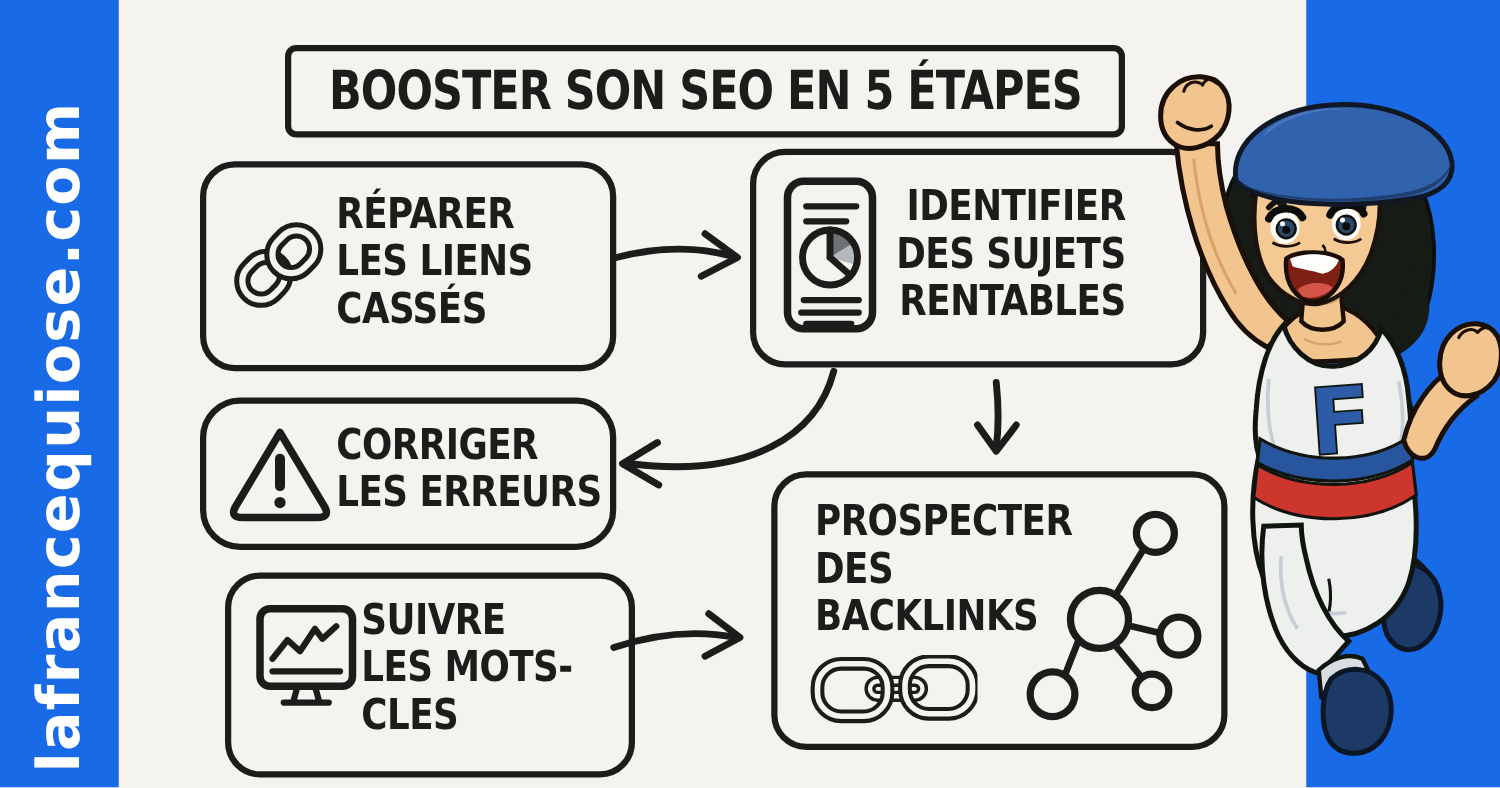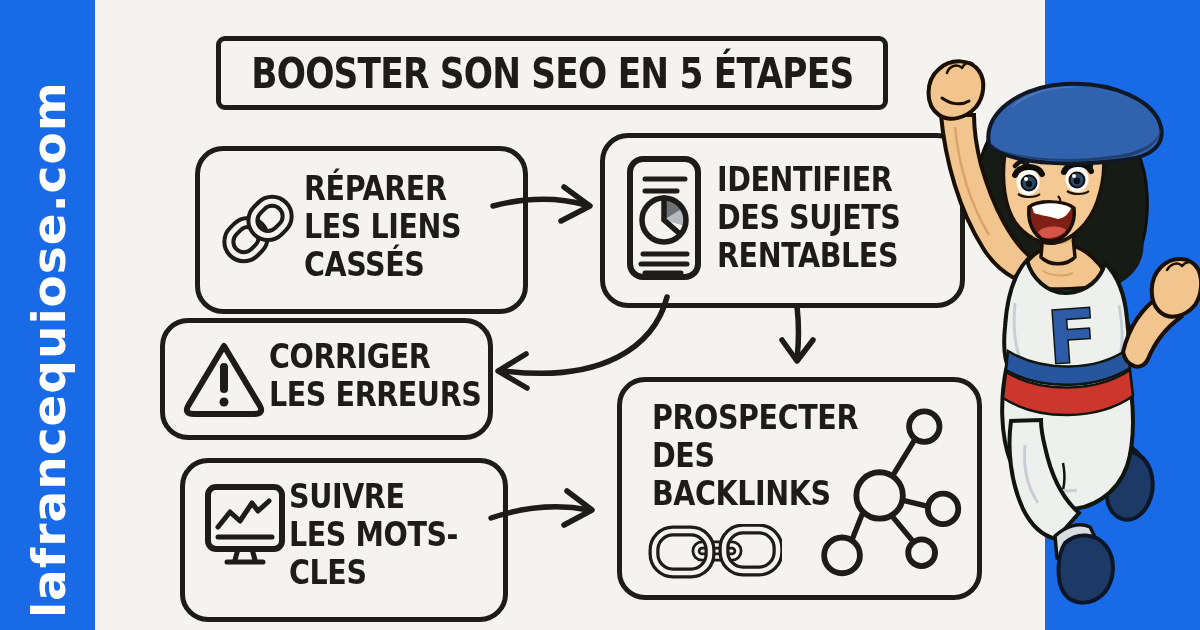--- a/index.html
+++ b/index.html
@@ -13,33 +13,33 @@
   #site-label{
     position:absolute;left:12px;top:80px;height:540px;width:72px;
     display:flex;align-items:center;justify-content:center;
     writing-mode:vertical-rl;transform:rotate(180deg);
     font-weight:700;font-size:47px;letter-spacing:1px;color:#ffffff;
     z-index:3;
   }
 
   .box{position:absolute;border:5px solid #1d1c1a;border-radius:28px;
        background:transparent;z-index:2;}
-  #title-box{left:216px;top:36px;width:662px;height:64px;border-radius:9px;
+  #title-box{left:228px;top:36px;width:662px;height:64px;border-radius:9px;
        display:flex;align-items:center;justify-content:center;}
   #title-box .title-text{
        font-weight:700;font-size:43px;color:#1d1c1a;white-space:nowrap;
        transform:scaleX(.80);letter-spacing:-1px;}
 
   .step-text{position:absolute;font-weight:700;font-size:34px;line-height:1.12;
        color:#1d1c1a;letter-spacing:-.5px;transform:scaleX(.84);
        transform-origin:left center;white-space:nowrap;}
 
-  #box-reparer  {left:160px;top:146px;width:323px;height:158px;margin-left:35px;}
-  #box-identifier{left:600px;top:133px;width:355px;height:165px;}
-  #box-corriger {left:160px;top:318px;width:323px;height:112px;}
+  #box-reparer  {left:160px;top:129px;width:323px;height:158px;}
+  #box-identifier{left:600px;top:119px;width:355px;height:165px;text-align:right;}
+  #box-corriger {left:160px;top:318px;width:323px;height:112px;border-radius:32px;}
   #box-suivre   {left:160px;top:458px;width:318px;height:154px;margin-left:20px;}
   #box-prospecter{left:600px;top:377px;width:355px;height:213px;margin-left:17px;}
 
   .icon{position:absolute;}
 
   #arrows{position:absolute;left:0;top:0;z-index:4;pointer-events:none;}
   #mascot{position:absolute;left:915px;top:35px;z-index:5;}
 </style>
 </head>
 <body>

